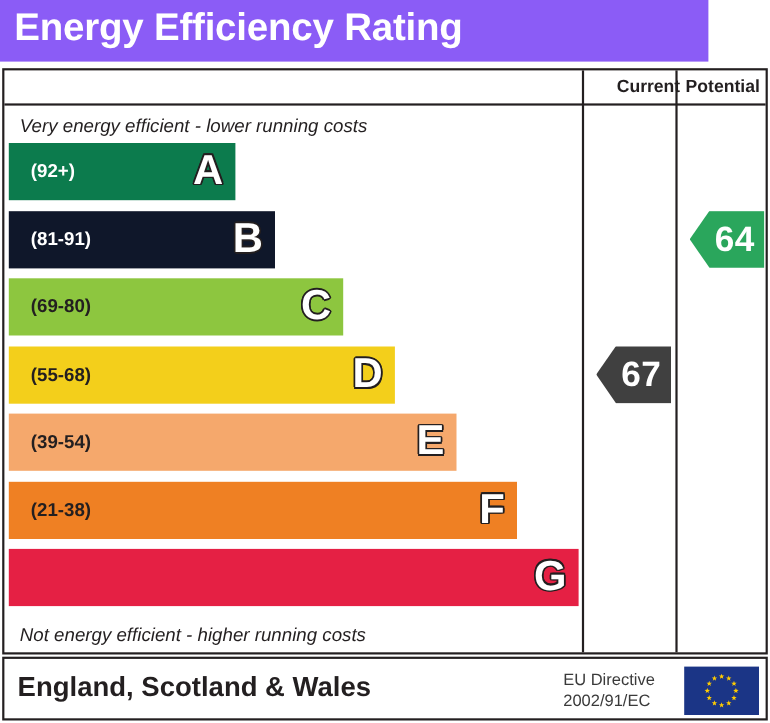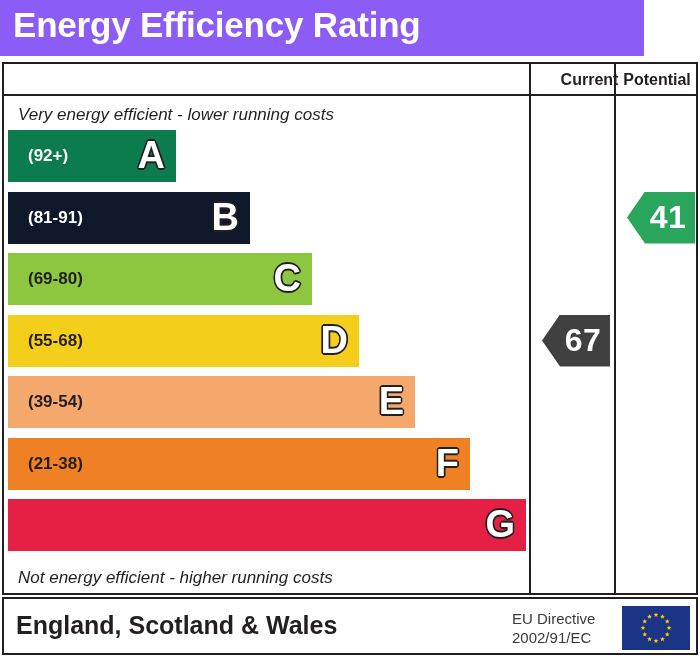--- a/index.html
+++ b/index.html
@@ -218,21 +218,21 @@
     <div class="col-div c1"></div>
     <div class="col-div c2"></div>
 
     <div class="col-head current">Current</div>
     <div class="col-head potential">Potential</div>
 
     <div class="caption top">Very energy efficient - lower running costs</div>
     <div class="caption bottom">Not energy efficient - higher running costs</div>
 
     <div class="bands">
-        <div class="band light" style="top: 0px; width: 168px; background: rgb(12, 123, 77);">
+        <div class="band light" style="top: 0px; width: 206px; background: rgb(12, 123, 77);">
           <div class="range">(92+)</div>
           <div class="letter">A</div>
         </div>
         <div class="band light" style="top: 61.5px; width: 242px; background: #0f172a;">
           <div class="range">(81-91)</div>
           <div class="letter">B</div>
         </div>
         <div class="band dark" style="top: 123px; width: 304px; background: rgb(141, 198, 63);">
           <div class="range">(69-80)</div>
           <div class="letter">C</div>
@@ -251,21 +251,21 @@
         </div>
         <div class="band dark" style="top: 369px; width: 518px; background: rgb(229, 32, 68);">
           <div class="letter">G</div>
         </div>
       </div>
 
     <div class="rating current" style="top: 250.5px; background: #404040; align-items: center;">
       <span>67</span>
     </div>
     <div class="rating potential" style="top: 127.5px; background: rgb(42, 166, 92);">
-      <span>41</span>
+      <span>64</span>
     </div>
   </div>
 
   <div class="footer">
     <div class="footer-region">England, Scotland &amp; Wales</div>
     <div class="footer-directive">
       <div>EU Directive</div>
       <div>2002/91/EC</div>
     </div>
     <div class="eu-flag">

